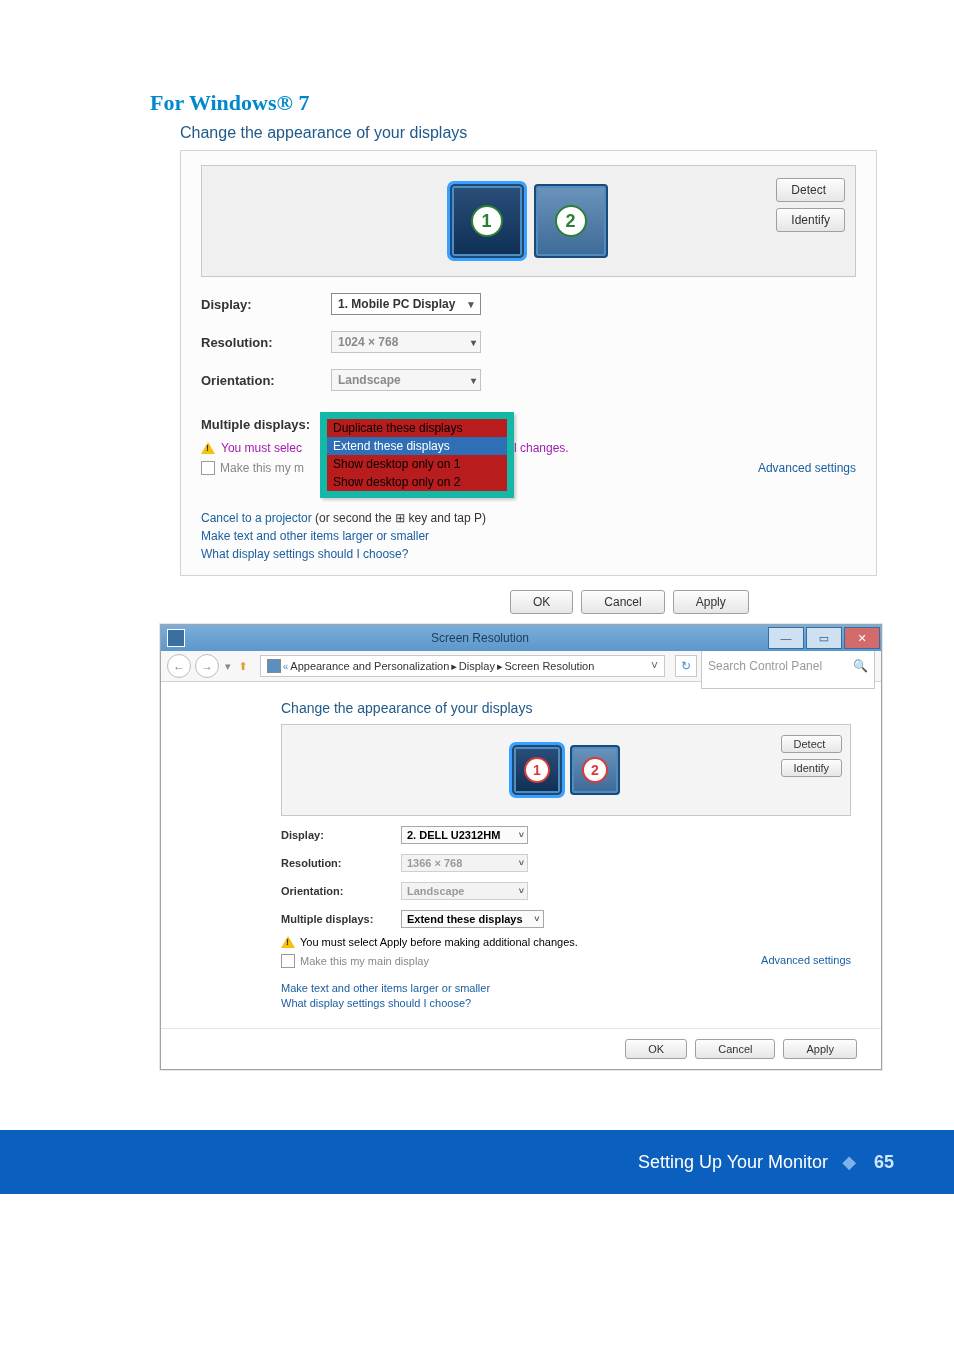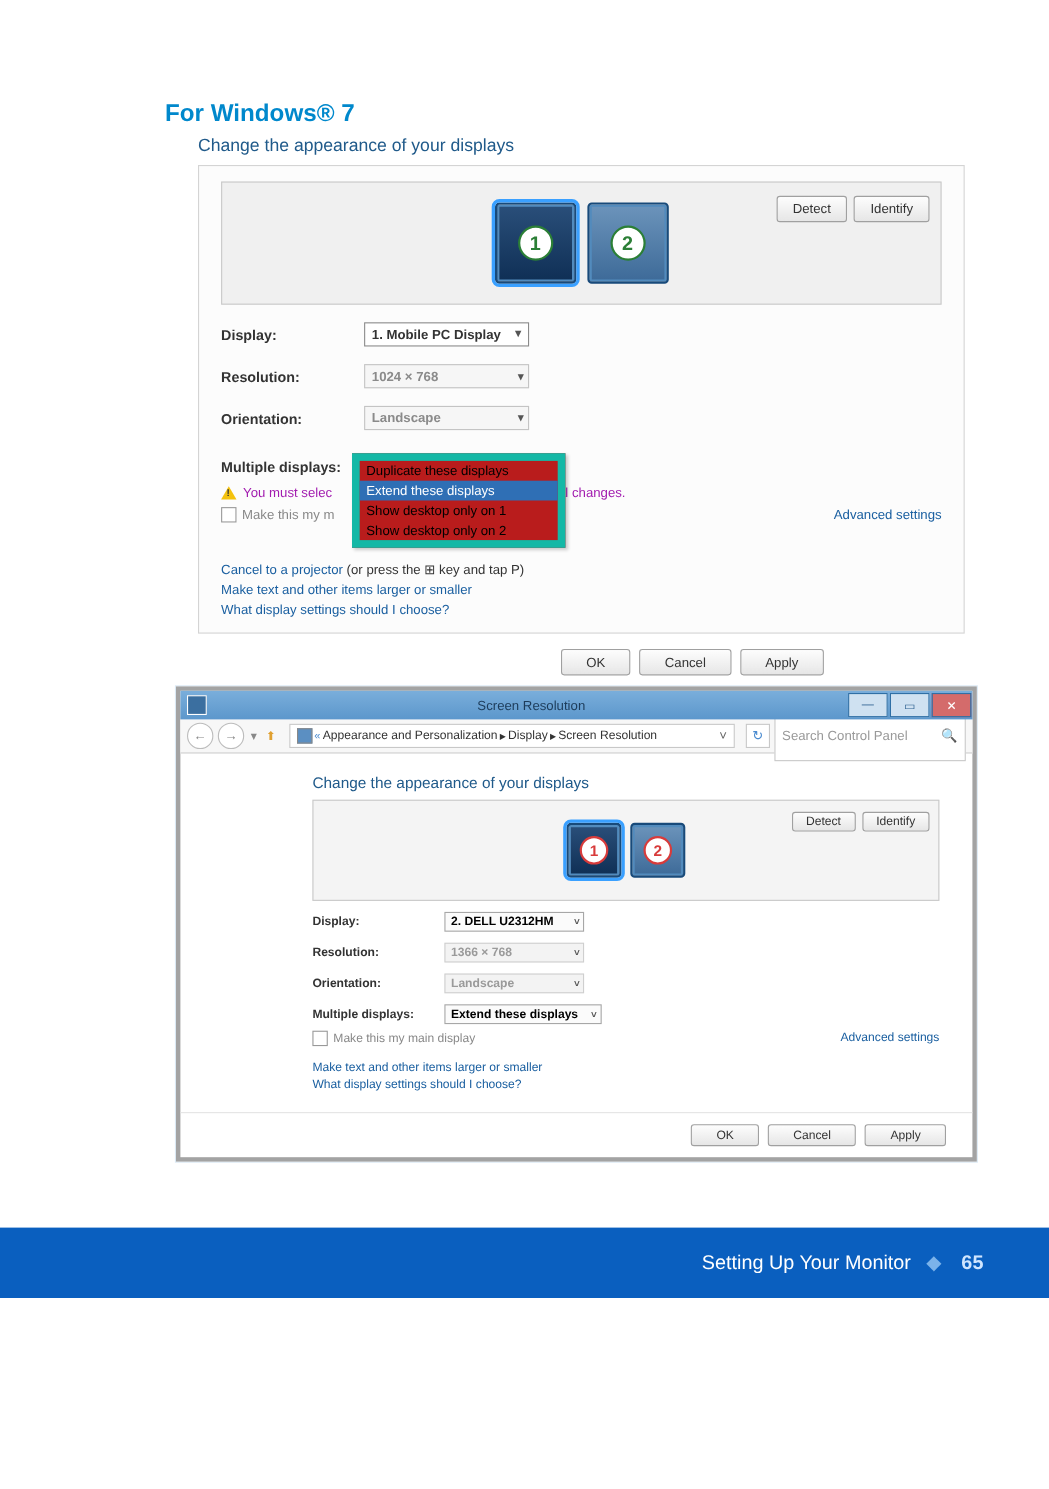--- a/index.html
+++ b/index.html
@@ -9,20 +9,21 @@
     width: 954px;
   }
   .page {
     padding: 80px 100px 0 150px;
   }
   .section-heading {
     color: #0088cc;
     font-size: 22px;
     font-weight: 600;
     margin: 10px 0 6px 0;
+    font-family: Liberation Serif, serif;
   }
   
   .win7-title {
     color: #205a8a;
     font-size: 16px;
     margin: 8px 0 8px 30px;
   }
   .win7-panel {
     border: 1px solid #d4d4d4;
     width: 655px;
@@ -57,21 +58,21 @@
   .monitor.sel { outline:3px solid #3aa0ff; }
   .monitor2 { background: linear-gradient(#6c94bb,#3d6a98); }
   .mon-num {
     background:#fff;color:#2b7f36;
     border:2px solid #2b7f36;border-radius:50%;
     width:28px;height:28px;display:flex;align-items:center;justify-content:center;
     font-weight:bold;font-size:18px;
   }
   .side-btns {
     position:absolute;right:10px;top:12px;
-    display:flex;flex-direction:row;gap:6px;
+    display:flex;flex-direction:column;gap:6px;
   }
   .btn {
     background:linear-gradient(#fdfdfd,#e6e6e6);
     border:1px solid #a0a0a0;border-radius:3px;
     padding:4px 14px;font-size:12px;color:#333;
   }
   .form-row { display:flex;align-items:center;margin-top:16px;font-weight:bold; }
   .form-row label { width:130px;color:#333; }
   .combo {
     border:1px solid #8a8a8a;background:#fff;
@@ -105,21 +106,21 @@
   .links { margin-top:36px;font-size:12px; }
   .links div { color:#1a5fa0;margin:4px 0; }
   .links .mix { color:#1a5fa0; }
   .links .mix .plain{color:#333;}
   .dlg-btns { margin:14px 0 0 360px;display:flex;gap:8px; }
   .dlg-btns .btn { padding:4px 22px; }
   .win7-wrap { position:relative; }
 
   
   .win8-window {
-    width:720px;margin:10px 0 12px 10px;border:4px solid #a3a3a3;
+    width:720px;margin:10px 0 12px 10px;border:1px solid #a3a3a3;
     box-shadow:0 0 0 1px #dbe9f4;font-size:12px;background:#fff;
   }
   .win8-titlebar {
     background:linear-gradient(#7aaedb,#5c97cc);
     height:26px;display:flex;align-items:center;color:#fff;
     padding:0 0 0 6px;position:relative;
   }
   .win8-titlebar .ti { width:16px;height:16px;background:#3b6fa0;border:1px solid #fff;margin-right:8px; }
   .win8-titlebar .title { flex:1;text-align:center;color:#1d3c5a;font-size:12px; }
   .win8-titlebar .winbtns { display:flex; }
@@ -223,21 +224,21 @@
       <div class="chk-row">
         <div class="left">
           <span class="chk"></span>
           <span>Make this my m</span>
         </div>
         <span class="adv">Advanced settings</span>
       </div>
 
       <div class="links">
         <div class="mix">
-          <span>Cancel to a projector</span><span class="plain"> (or press the </span><span class="plain">⊞</span><span class="plain"> key and tap P)</span>
+          <span>Cancel to a projector</span><span class="plain"> (or second the </span><span class="plain">⊞</span><span class="plain"> key and tap P)</span>
         </div>
         <div>Make text and other items larger or smaller</div>
         <div>What display settings should I choose?</div>
       </div>
     </div>
 
     <div class="dropdown-open">
       <div class="opt">Duplicate these displays</div>
       <div class="opt sel">Extend these displays</div>
       <div class="opt">Show desktop only on 1</div>
@@ -313,20 +314,24 @@
         <div class="form-row">
             <label>Orientation:</label>
           <div class="combo8 disabled"><span>Landscape</span><span class="arrow">˅</span></div>
         </div>
         <div class="form-row">
             <label>Multiple displays:</label>
           <div class="combo8"><span>Extend these displays</span><span class="arrow">˅</span></div>
         </div>
       </div>
 
+      <div class="warn8">
+        <span class="warn-icon"></span>
+        <span>You must select Apply before making additional changes.</span>
+      </div>
       <div class="chk8-row">
         <div style="display:flex;align-items:center;gap:5px;">
           <span class="chk"></span>
           <span>Make this my main display</span>
         </div>
         <span style="color:#1a5fa0;">Advanced settings</span>
       </div>
 
       <div class="links8">
         <div>Make text and other items larger or smaller</div>

